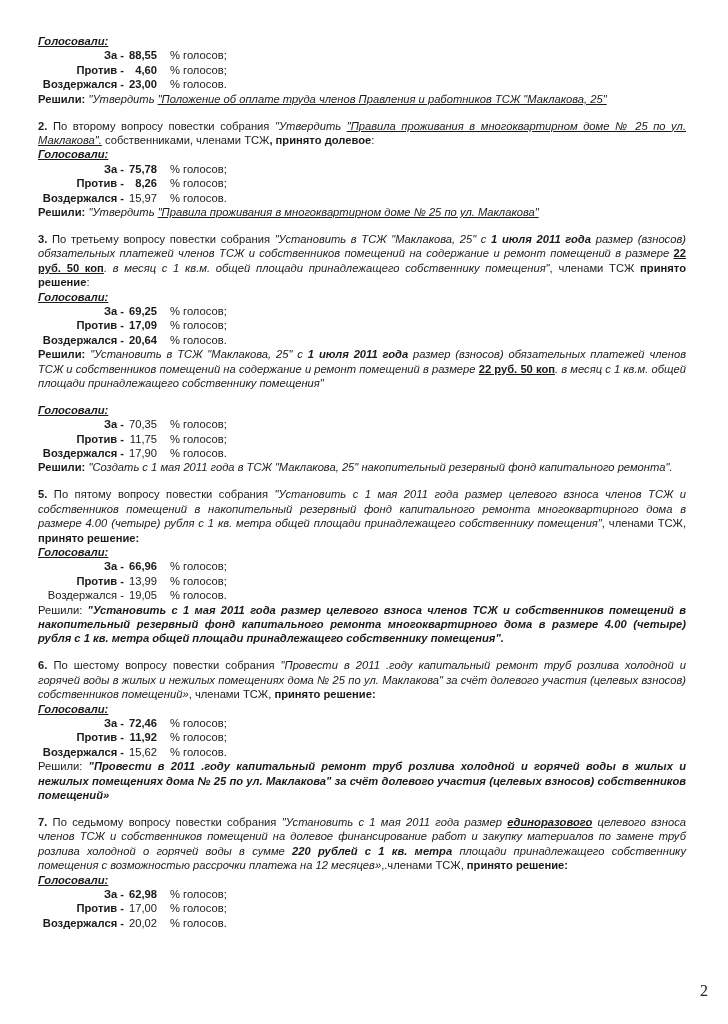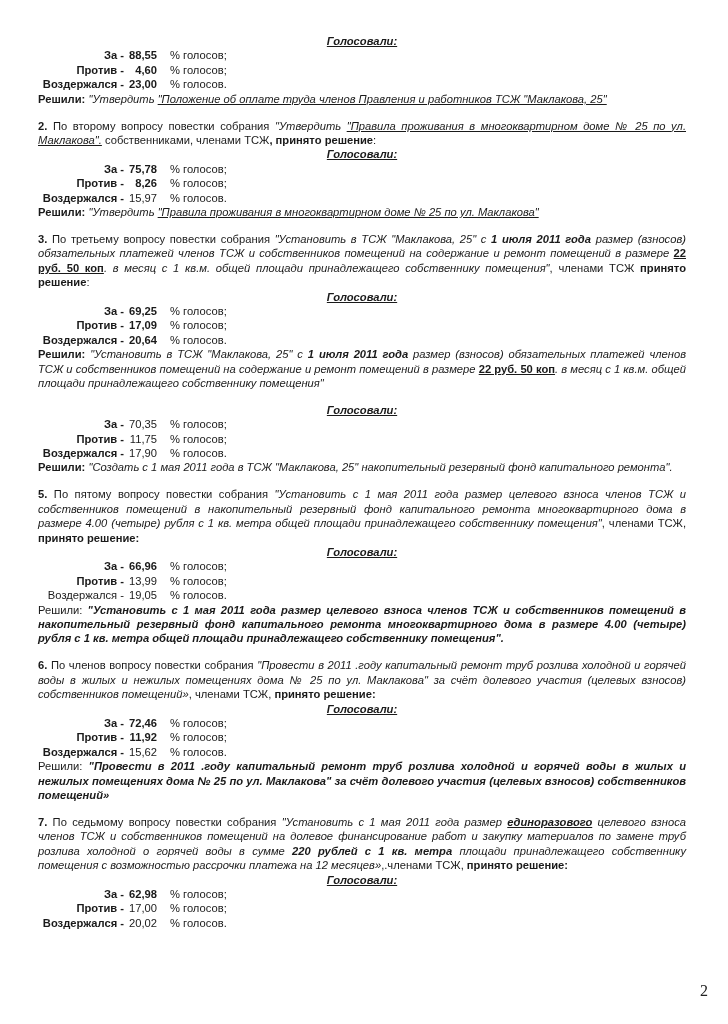--- a/index.html
+++ b/index.html
@@ -6,21 +6,21 @@
   body { width: 728px; height: 1024px; position: relative; overflow: hidden;
          font-family: "Liberation Sans", sans-serif; color: #1a1a1a; }
   .page { position: absolute; left: 38px; top: 34px; width: 648px;
           font-size: 11.2px; line-height: 14.4px; }
   .section { margin-bottom: 12.5px; }
   .p { text-align: justify; }
   .p.last-left { text-align-last: left; }
   .i { font-style: italic; }
   .b { font-weight: bold; }
   .u { text-decoration: underline; }
-  .vote-head { font-weight: bold; font-style: italic; text-decoration: underline; text-align: center; }
+  .vote-head { font-weight: bold; font-style: italic; text-decoration: underline; }
   .vote-row { display: flex; }
   .vote-label { font-weight: bold; width: 86px; flex: none; text-align: right; }
   .vote-val { font-weight: bold; display: inline-block; width: 33px; text-align: right; }
   .vote-row .pct { margin-left: 13px; }
   .decided-label { font-weight: bold; }
   .page-number { position: absolute; left: 700px; top: 982px;
                  font-family: "Liberation Serif", serif; font-size: 16px; color: #222; }
 </style>
 </head>
 <body>
@@ -39,21 +39,21 @@
       </div>
     <div class="vote-row">
         <span class="vote-label">Воздержался -</span>
         <span><span class="vote-val">23,00</span><span class="pct">% голосов.</span></span>
       </div>
     <div><span class="decided-label">Решили:</span><span class="i">  "Утвердить </span><span class="i u">"Положение об оплате труда членов Правления и работников ТСЖ "Маклакова, 25"</span></div>
   </div>
 
   <div class="section">
     <div class="p last-left">
-      <span class="b">2.</span><span> По  второму вопросу повестки собрания  </span><span class="i">"Утвердить </span><span class="i u">"Правила проживания в многоквартирном доме № 25 по ул. Маклакова".</span><span>  собственниками, членами ТСЖ</span><span class="b">,  принято решение</span><span>:</span>
+      <span class="b">2.</span><span> По  второму вопросу повестки собрания  </span><span class="i">"Утвердить </span><span class="i u">"Правила проживания в многоквартирном доме № 25 по ул. Маклакова".</span><span>  собственниками, членами ТСЖ</span><span class="b">,  принято долевое</span><span>:</span>
     </div>
     <div class="vote-head">Голосовали:</div>
     <div class="vote-row">
         <span class="vote-label">За -</span>
         <span><span class="vote-val">75,78</span><span class="pct">% голосов;</span></span>
       </div>
     <div class="vote-row">
         <span class="vote-label">Против -</span>
         <span><span class="vote-val">8,26</span><span class="pct">% голосов;</span></span>
       </div>
@@ -116,21 +116,21 @@
       </div>
     <div class="vote-row">
         <span class="vote-label" style="font-weight:normal">Воздержался -</span>
         <span><span class="vote-val" style="font-weight:normal">19,05</span><span class="pct">% голосов.</span></span>
       </div>
     <div class="p last-left"><span>Решили:</span><span class="i b"> "Установить с 1 мая 2011 года размер целевого взноса членов ТСЖ и собственников помещений в накопительный резервный фонд капитального ремонта многоквартирного дома в размере 4.00 (четыре)  рубля с 1 кв. метра общей площади принадлежащего собственнику помещения".</span></div>
   </div>
 
   <div class="section">
     <div class="p last-left">
-      <span class="b">6.</span><span> По членов  вопросу повестки собрания  </span><span class="i">"Провести в 2011 .году  капитальный ремонт труб розлива холодной и горячей воды  в жилых и нежилых помещениях дома № 25 по ул. Маклакова" за счёт долевого участия (целевых взносов) собственников помещений»</span><span>,  членами ТСЖ,  </span><span class="b">принято решение:</span>
+      <span class="b">6.</span><span> По шестому  вопросу повестки собрания  </span><span class="i">"Провести в 2011 .году  капитальный ремонт труб розлива холодной и горячей воды  в жилых и нежилых помещениях дома № 25 по ул. Маклакова" за счёт долевого участия (целевых взносов) собственников помещений»</span><span>,  членами ТСЖ,  </span><span class="b">принято решение:</span>
     </div>
     <div class="vote-head">Голосовали:</div>
     <div class="vote-row">
         <span class="vote-label">За -</span>
         <span><span class="vote-val">72,46</span><span class="pct">% голосов;</span></span>
       </div>
     <div class="vote-row">
         <span class="vote-label">Против -</span>
         <span><span class="vote-val">11,92</span><span class="pct">% голосов;</span></span>
       </div>

